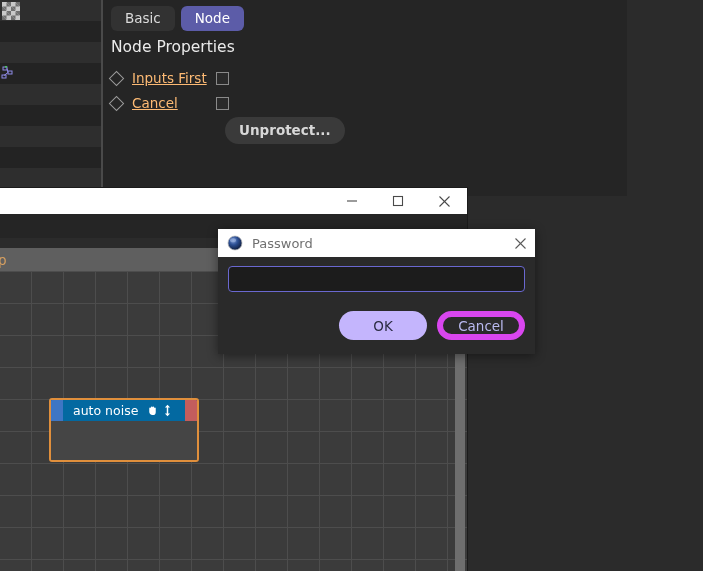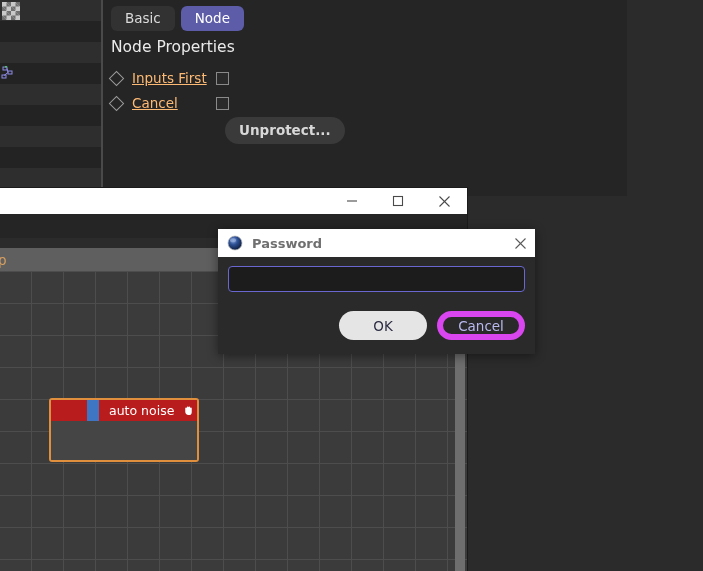--- a/index.html
+++ b/index.html
@@ -233,26 +233,25 @@
     background: #4a4a4a;
     border: 2px solid #e08f3c;
     border-radius: 3px;
     box-sizing: border-box;
     overflow: hidden;
     display: flex;
     flex-direction: column;
   }
   .node-header {
     height: 21px;
-    background: #b91c1c;
+    background: #0369a1;
     display: flex;
     align-items: center;
     position: relative;
     flex: none;
-    padding-left: 36px;
   }
   .node-port-in {
     width: 12px; height: 21px;
     background: #3e76c4;
     flex: none;
   }
   .node-port-out {
     width: 12px; height: 21px;
     background: #c35d5d;
     flex: none;
@@ -284,21 +283,20 @@
     background: #2a2a2a;
     box-shadow: 0 2px 10px rgba(0,0,0,0.45);
   }
   .pw-titlebar {
     height: 28px;
     background: #ffffff;
     display: flex;
     align-items: center;
     padding: 0 0 0 9px;
     box-sizing: border-box;
-    font-weight: bold;
   }
   .pw-icon {
     width: 16px; height: 16px;
     flex: none;
     margin-right: 9px;
   }
   .pw-title {
     font-size: 13px;
     color: #707070;
     flex: 1;
@@ -340,21 +338,21 @@
     border-radius: 15px;
     display: flex;
     align-items: center;
     justify-content: center;
     font-size: 13.5px;
     cursor: default;
     user-select: none;
     box-sizing: border-box;
   }
   .pw-btn.primary {
-    background: #e5e5e5;
+    background: #c4b5fd;
     color: #2c2c44;
   }
   .pw-btn.secondary {
     background: transparent;
     border: 6px solid #d946ef;
     color: #b9b9f0;
   }
 </style>
 </head>
 <body>

